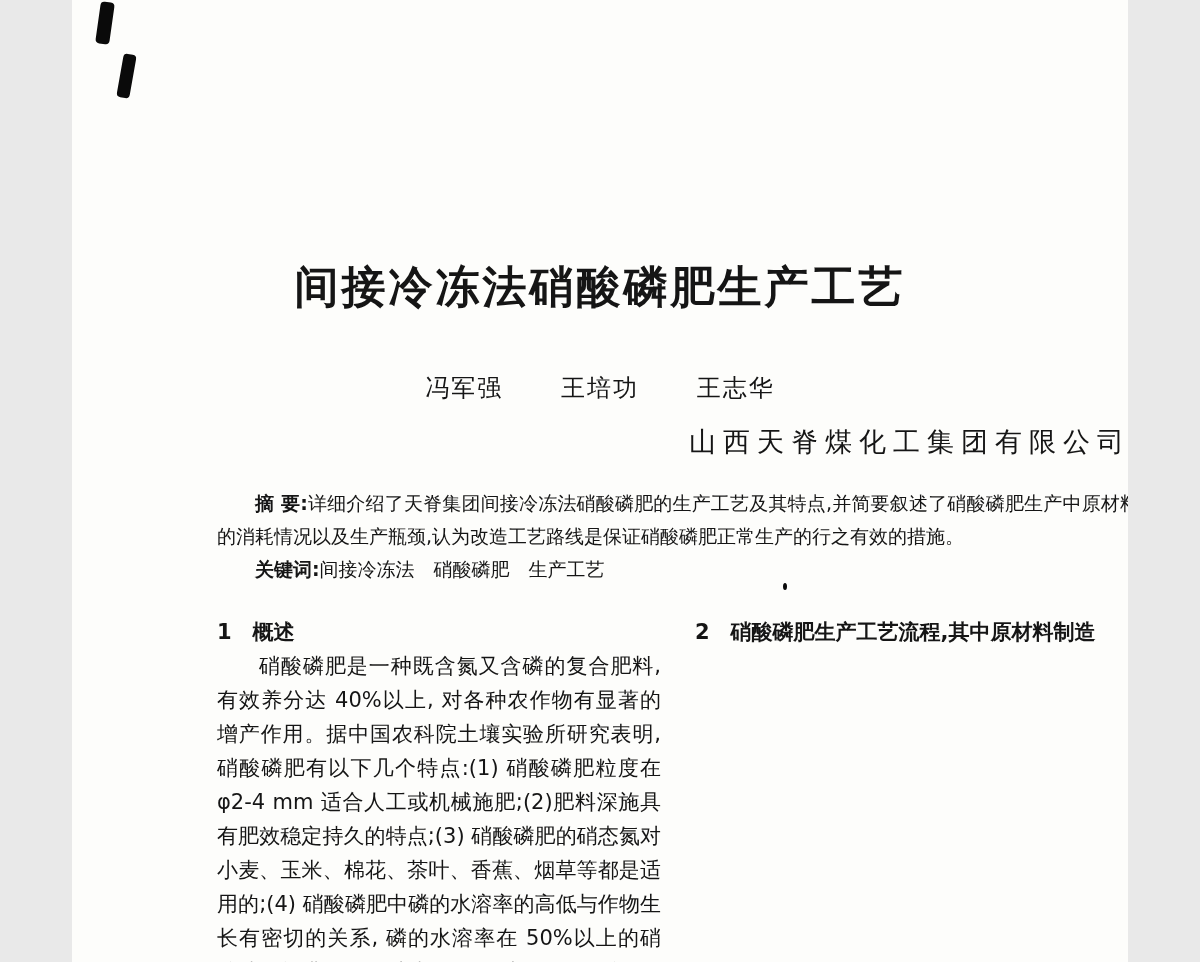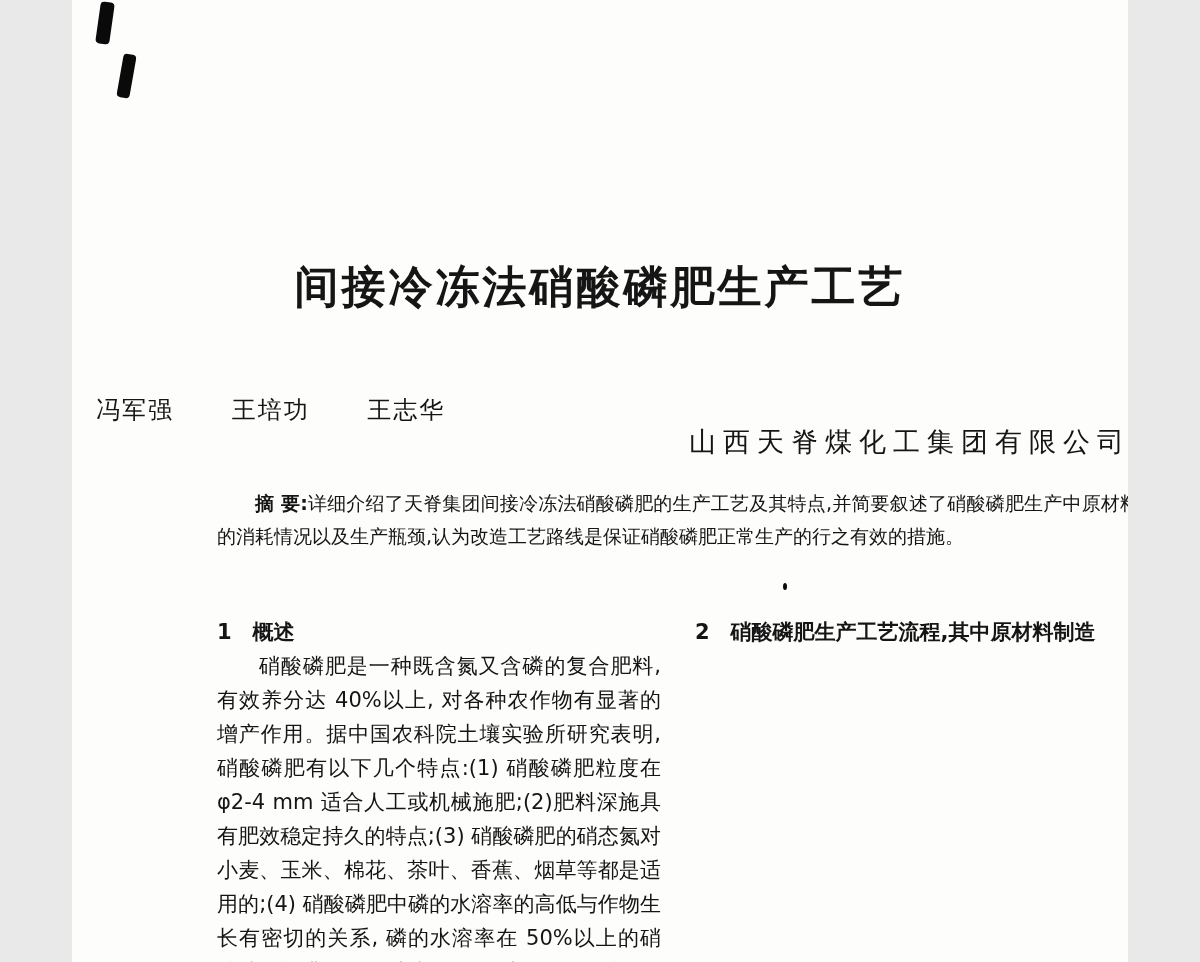--- a/index.html
+++ b/index.html
@@ -19,21 +19,22 @@
   .a2 { left:48px;  top:54px;  width:13px; height:44px; border-radius:4px; transform:rotate(10deg); }
   .a3 { left:1118px;top:850px; width:9px;  height:11px; border-radius:50%; }
   .a4 { left:711px; top:583px; width:4px;  height:7px;  border-radius:50%; }
 
   .title {
     position:absolute; top:258px; left:0; width:100%;
     text-align:center;
     font-size:44px; font-weight:700; letter-spacing:3px;
   }
   .authors {
-    position:absolute; top:394px; left:0; width:100%;
+    position:absolute; top:372px; left:0; width:100%;
+    text-align:center;
     font-family:"DejaVu Serif","Liberation Serif",serif;
     font-size:24px; letter-spacing:2px;
   }
   .authors span { margin:0 24px; }
   .affiliation {
     position:absolute; top:424px; left:3px; width:100%;
     text-align:right;
     font-family:"DejaVu Serif","Liberation Serif",serif;
     font-size:27px; letter-spacing:7px;
   }
@@ -78,20 +79,21 @@
   <div class="authors">
     <span>冯军强</span>
     <span>王培功</span>
     <span>王志华</span>
   </div>
 
   <div class="affiliation">山西天脊煤化工集团有限公司</div>
 
   <div class="abstract">
     <p class="para"><b class="lbl">摘  要:</b><span>详细介绍了天脊集团间接冷冻法硝酸磷肥的生产工艺及其特点,并简要叙述了硝酸磷肥生产中原材料的消耗情况以及生产瓶颈,认为改造工艺路线是保证硝酸磷肥正常生产的行之有效的措施。</span></p>
+    <p class="kw"><b class="lbl">关键词:</b><span>间接冷冻法　硝酸磷肥　生产工艺</span></p>
   </div>
 
   <div class="body-cols">
 
     <div class="col">
       <h2 class="sec-heading">1　概述</h2>
       <p class="indent">硝酸磷肥是一种既含氮又含磷的复合肥料,有效养分达 40%以上, 对各种农作物有显著的增产作用。据中国农科院土壤实验所研究表明,硝酸磷肥有以下几个特点:(1) 硝酸磷肥粒度在 φ2-4 mm 适合人工或机械施肥;(2)肥料深施具有肥效稳定持久的特点;(3) 硝酸磷肥的硝态氮对小麦、玉米、棉花、茶叶、香蕉、烟草等都是适用的;(4) 硝酸磷肥中磷的水溶率的高低与作物生长有密切的关系, 磷的水溶率在 50%以上的硝酸磷肥能满足作物对磷的需要,对作物是有较好</p>
     </div>
 
     <div class="col">

